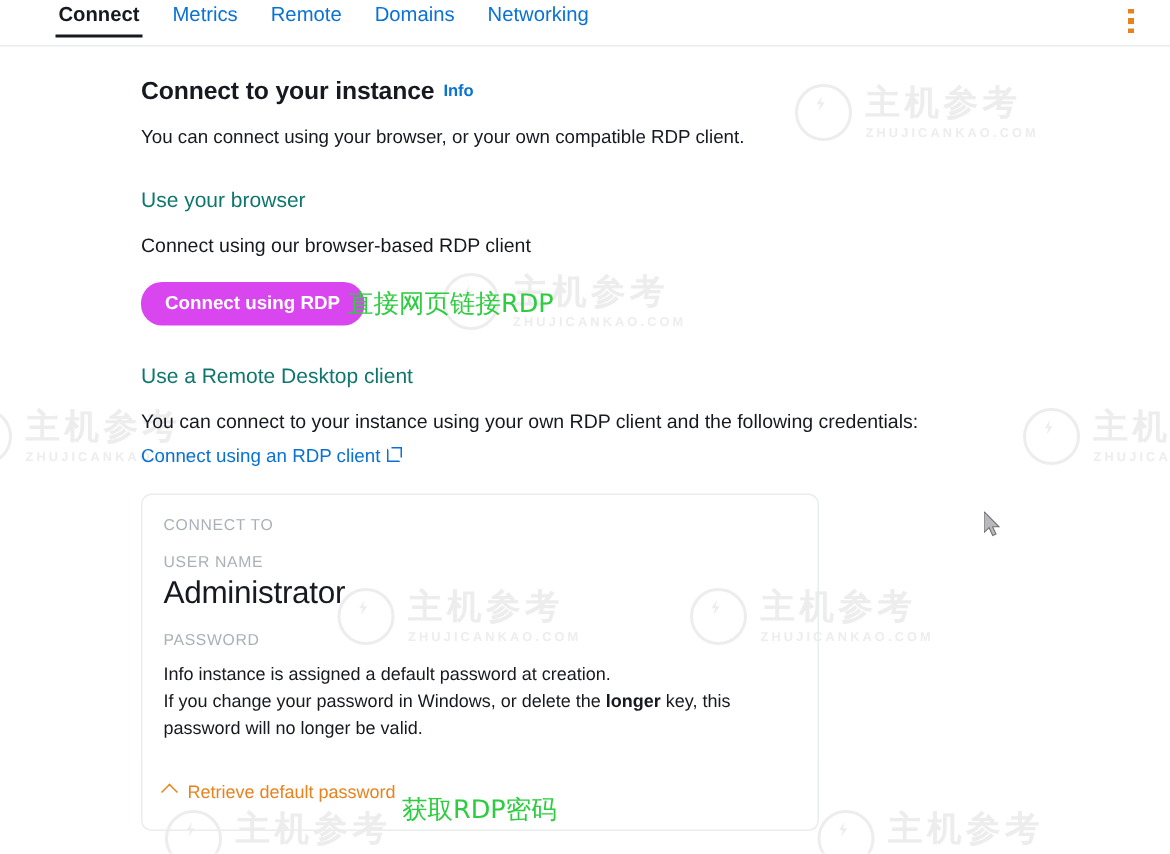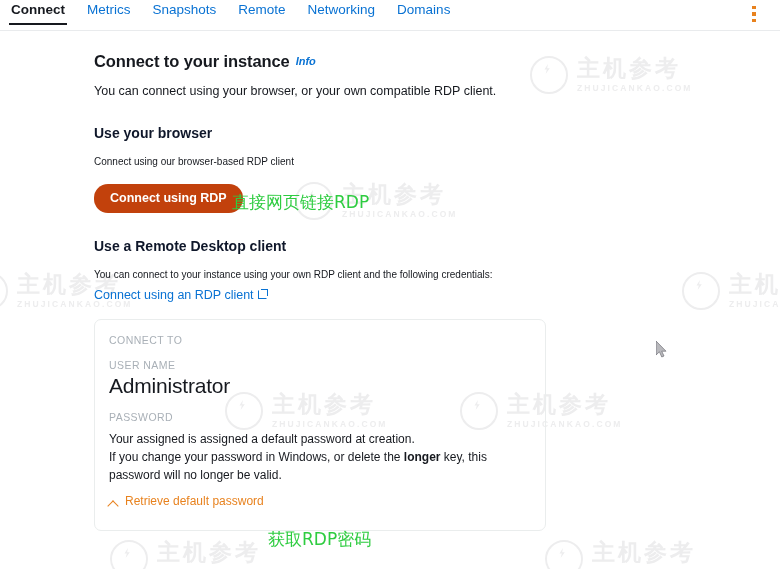--- a/index.html
+++ b/index.html
@@ -58,20 +58,21 @@
     letter-spacing: 2.1px;
     color: #ededee;
     margin-top: 4px;
     font-weight: 600;
   }
 
   
   .tabbar {
     position: relative;
     height: 30px;
+    padding-left: 28px;
     display: flex;
     align-items: flex-start;
     z-index: 10;
   }
   .tabbar::after {
     content: "";
     position: absolute;
     left: 0; right: 0; top: 30px;
     height: 1px;
     background: #e9ebed;
@@ -129,44 +130,43 @@
     color: #16191f;
     letter-spacing: -0.1px;
   }
   .info-link {
     font-size: 11px;
     color: #0972d3;
     font-weight: bold;
     margin-left: 6px;
     cursor: pointer;
     vertical-align: 2px;
-    font-style: italic;
   }
   .desc {
     font-size: 12.5px;
     color: #16191f;
     margin: 11px 0 0 0;
     line-height: 1.45;
   }
   h2.section {
     font-size: 14px;
-    font-weight: bold;
+    font-weight: normal;
     margin: 25px 0 0 0;
-    color: #0f172a;
+    color: #0f766e;
   }
   .sub {
-    font-size: 10px;
+    font-size: 13px;
     color: #16191f;
     margin: 14px 0 0 0;
     line-height: 1.45;
   }
   .btn-primary {
     display: inline-block;
     margin-top: 14px;
-    background: #c2410c;
+    background: #d946ef;
     color: #ffffff;
     font-size: 12.5px;
     font-weight: bold;
     border: none;
     border-radius: 14px;
     padding: 7px 16px 8px 16px;
     cursor: pointer;
     font-family: "Liberation Sans", sans-serif;
   }
   .rdp-link {
@@ -236,23 +236,23 @@
   .cred-block.lastblk { margin-bottom: 0; }
   .pw-text {
     font-size: 12px;
     color: #16191f;
     margin: 7px 0 0 0;
     line-height: 1.5;
   }
   .pw-text b { font-weight: bold; }
   .retrieve {
     display: inline-flex;
-    align-items: flex-end;
+    align-items: flex-start;
     gap: 7px;
-    margin-top: 10px;
+    margin-top: 27px;
     color: #e8821e;
     font-size: 12px;
     cursor: pointer;
   }
   .caret-up {
     display: inline-block;
     width: 9px; height: 9px;
     position: relative;
   }
   .caret-up::before {
@@ -348,30 +348,27 @@
   </div>
 
 <div class="tabbar">
   <div class="tab active">
     <span>Connect</span>
   </div>
   <div class="tab">
     <span>Metrics</span>
   </div>
   <div class="tab">
-    <span>Snapshots</span>
+    <span>Remote</span>
   </div>
   <div class="tab">
-    <span>Remote</span>
+    <span>Domains</span>
   </div>
   <div class="tab">
     <span>Networking</span>
-  </div>
-  <div class="tab">
-    <span>Domains</span>
   </div>
   <div class="kebab">
     <i></i>
     <i></i>
     <i></i>
   </div>
 </div>
 
 <div class="content">
 
@@ -399,21 +396,21 @@
     </div>
 
     <div class="cred-block">
       <p class="cred-label">USER NAME</p>
       <p class="cred-value">Administrator</p>
     </div>
 
     <div class="cred-block lastblk">
       <p class="cred-label">PASSWORD</p>
       <p class="pw-text">
-        <span>Your assigned is assigned a default password at creation.</span><br>
+        <span>Info instance is assigned a default password at creation.</span><br>
         <span>If you change your password in Windows, or delete the </span><b>longer</b><span> key, this password will no longer be valid.</span>
       </p>
       <div class="retrieve">
         <span class="caret-up"></span>
         <span>Retrieve default password</span>
       </div>
     </div>
 
   </div>
 </div>

